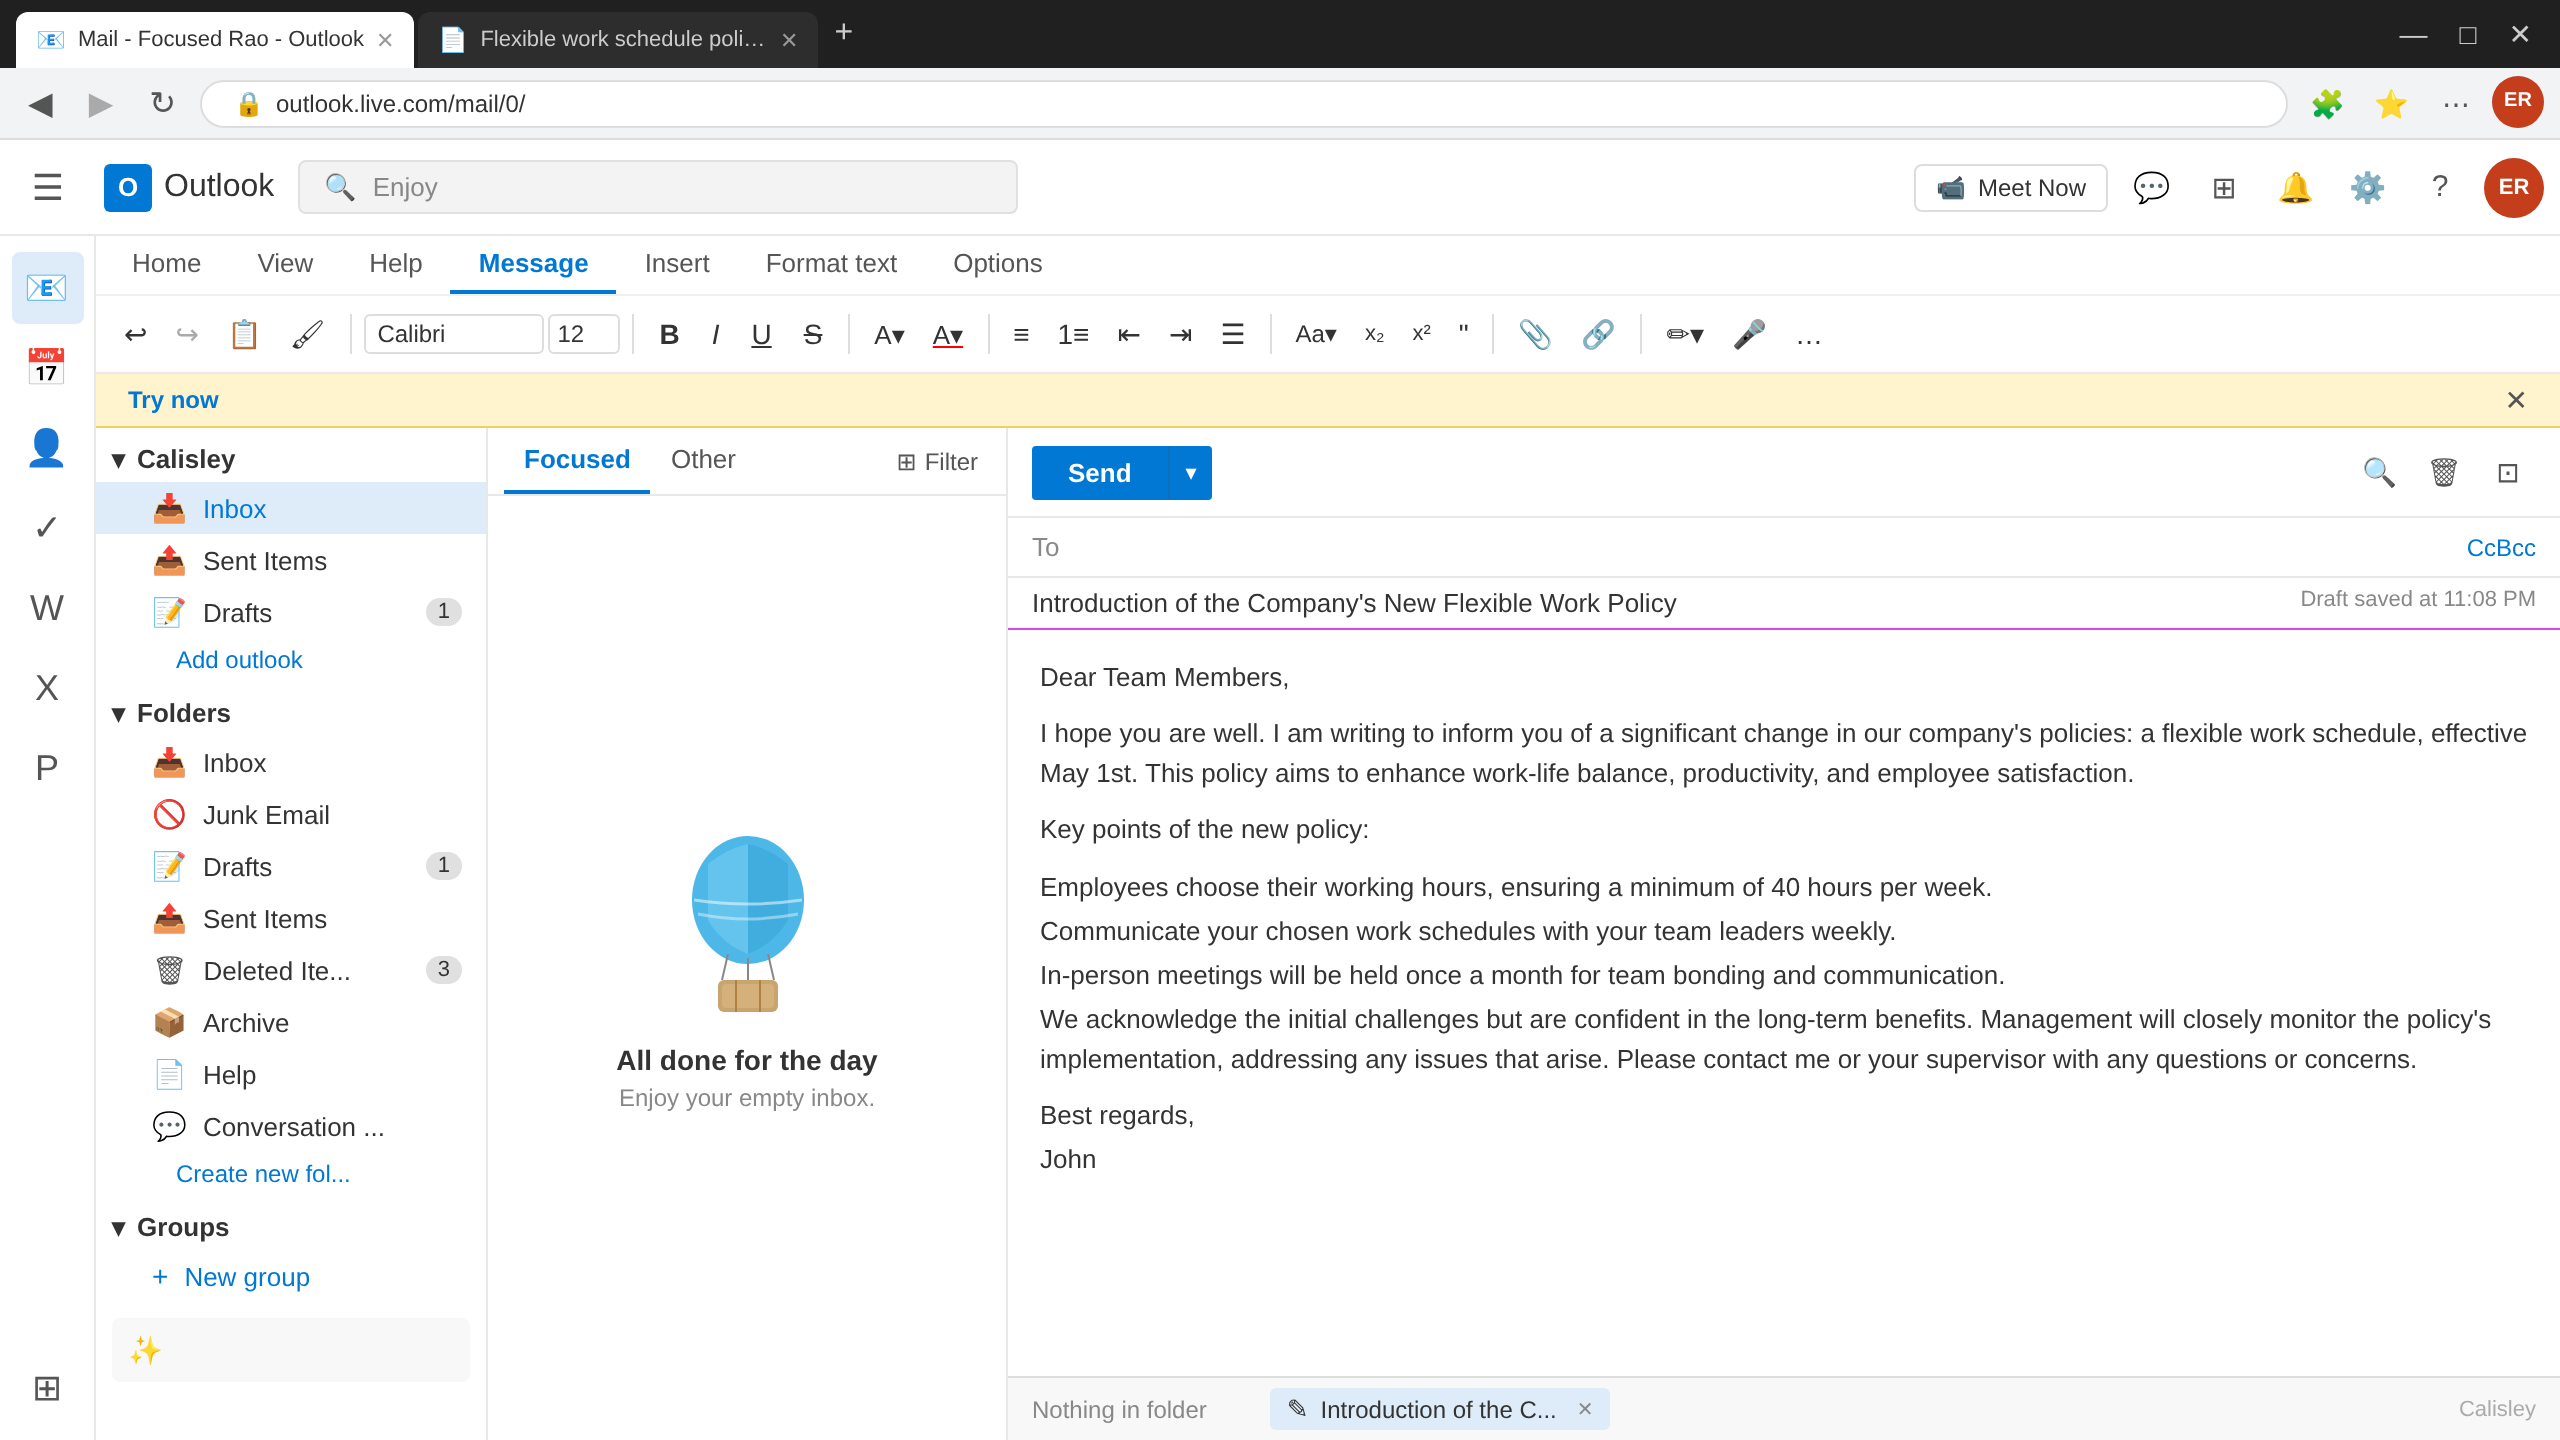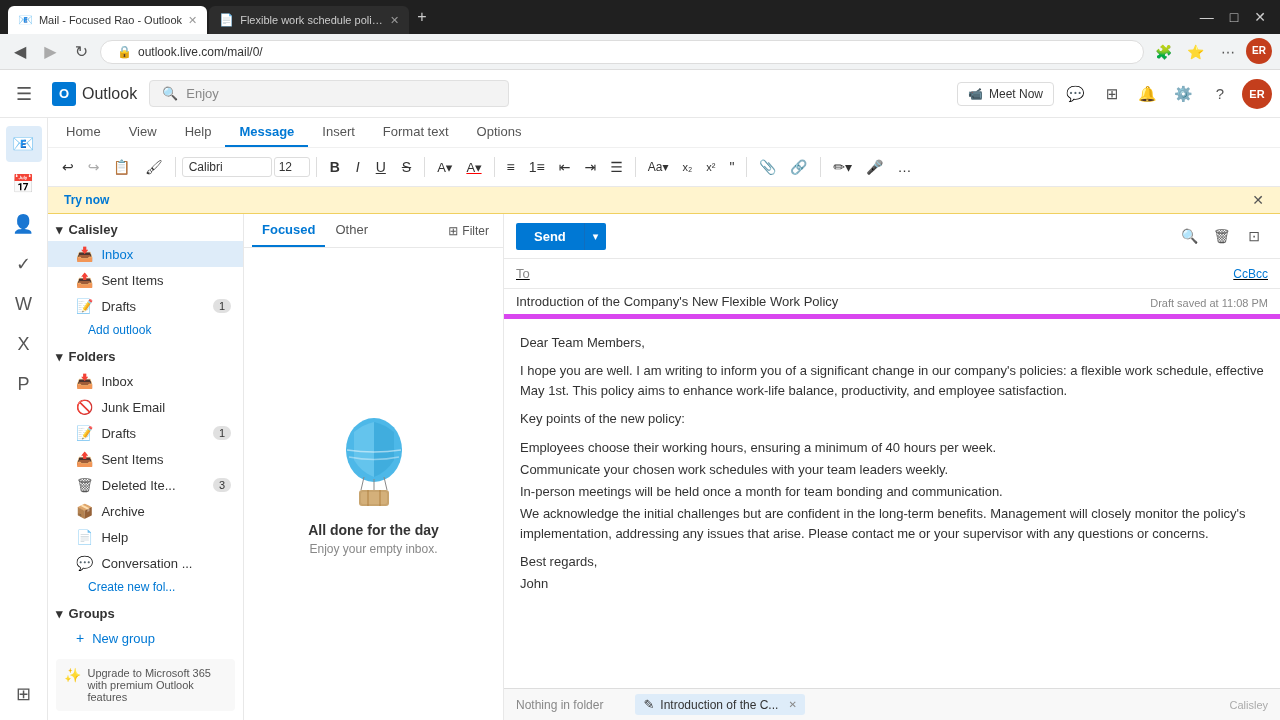--- a/index.html
+++ b/index.html
@@ -227,21 +227,20 @@
             <span>Groups</span>
           </div>
           <div style="display:flex; align-items:center; gap:8px; padding:5px 12px 5px 28px; cursor:pointer; font-size:13px;">
             <span style="font-size:14px; color:#0078d4;">+</span>
             <span style="color:#0078d4;">New group</span>
           </div>
         </div>
 
         <div style="margin:8px; padding:8px; background:#f8f8f8; border-radius:4px; font-size:11px; color:#555; display:flex; align-items:flex-start; gap:6px; cursor:pointer;">
           <span style="font-size:14px;">✨</span>
-          <span>Upgrade to Microsoft 365 with premium Outlook features</span>
         </div>
       </div>
 
       <div style="width:260px; background:#fff; border-right:1px solid #e8e8e8; display:flex; flex-direction:column; flex-shrink:0;">
 
         <div style="display:flex; align-items:center; padding:0 8px; border-bottom:1px solid #e8e8e8;">
           <div style="padding:8px 10px; font-size:13px; color:#0078d4; cursor:pointer; border-bottom:2px solid #0078d4; font-weight:600;">
             <span>Focused</span>
           </div>
           <div style="padding:8px 10px; font-size:13px; color:#555; cursor:pointer; border-bottom:2px solid transparent;">
@@ -289,30 +288,30 @@
             <button style="background:#0078d4; color:white; border:none; padding:6px 18px; font-size:13px; cursor:pointer; border-radius:2px 0 0 2px; font-weight:600;">Send</button>
             <button style="background:#0078d4; color:white; border:none; border-left:1px solid #106ebe; padding:6px 8px; cursor:pointer; border-radius:0 2px 2px 0; font-size:11px;">▾</button>
           </div>
           <div style="margin-left:auto; display:flex; gap:4px;">
             <span style="width:28px; height:28px; display:flex; align-items:center; justify-content:center; border-radius:4px; cursor:pointer; font-size:14px; color:#555;">🔍</span>
             <span style="width:28px; height:28px; display:flex; align-items:center; justify-content:center; border-radius:4px; cursor:pointer; font-size:14px; color:#555;">🗑</span>
             <span style="width:28px; height:28px; display:flex; align-items:center; justify-content:center; border-radius:4px; cursor:pointer; font-size:14px; color:#555;">⊡</span>
           </div>
         </div>
 
-        <div style="display:flex; align-items:center; padding:5px 12px; border-bottom:1px solid #e8e8e8;text-decoration:underline;">
+        <div style="display:flex; align-items:center; padding:5px 12px; border-bottom:1px solid #e8e8e8;">
           <span style="color:#888; font-size:13px; min-width:28px;">To</span>
           <input type="text" style="flex: 1 1 0%; border: none; outline: none; font-size: 13px; padding: 2px 4px;" placeholder="">
           <div style="display:flex; gap:0;align-items:flex-end;">
             <span style="color:#0078d4; font-size:12px; cursor:pointer;">Cc</span>
             <span style="color:#0078d4; font-size:12px; cursor:pointer;">Bcc</span>
           </div>
         </div>
 
-        <div style="display:flex; align-items:flex-end; padding:5px 12px; border-bottom:5px solid #d946ef;">
+        <div style="display:flex; align-items:flex-start; padding:5px 12px; border-bottom:1px solid #d946ef;">
           <input type="text" style="flex: 1 1 0%; border: none; outline: none; font-size: 13px; color: rgb(51, 51, 51);" value="Introduction of the Company's New Flexible Work Policy">
           <span style="color:#888; font-size:11px; white-space:nowrap; margin-left:8px;">Draft saved at 11:08 PM</span>
         </div>
 
         <div style="flex:1; padding:14px 16px; overflow-y:auto; font-size:13px; line-height:1.55; color:#333; cursor:text;">
           <p style="margin-bottom:8px;"><span>Dear Team Members,</span></p>
           <p style="margin-bottom:8px;"><span>I hope you are well. I am writing to inform you of a significant change in our company's policies: a flexible work schedule, effective May 1st. This policy aims to enhance work-life balance, productivity, and employee satisfaction.</span></p>
           <p style="margin-bottom:8px;"><span>Key points of the new policy:</span></p>
           <p style="margin-bottom:2px;"><span>Employees choose their working hours, ensuring a minimum of 40 hours per week.</span></p>
           <p style="margin-bottom:2px;"><span>Communicate your chosen work schedules with your team leaders weekly.</span></p>

